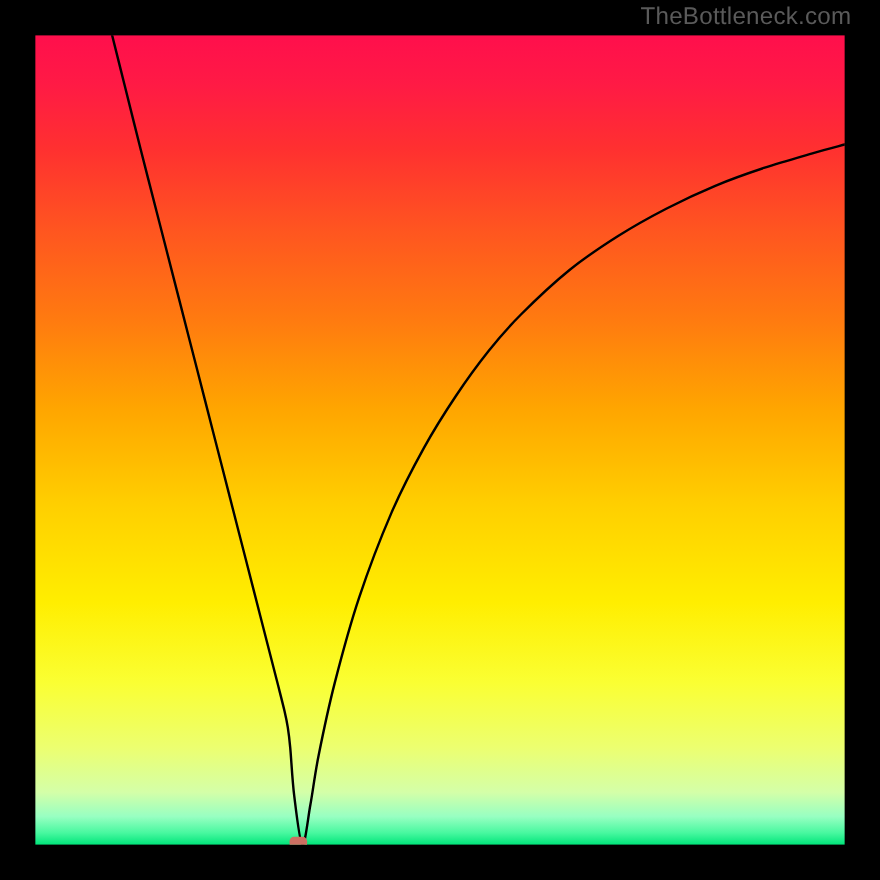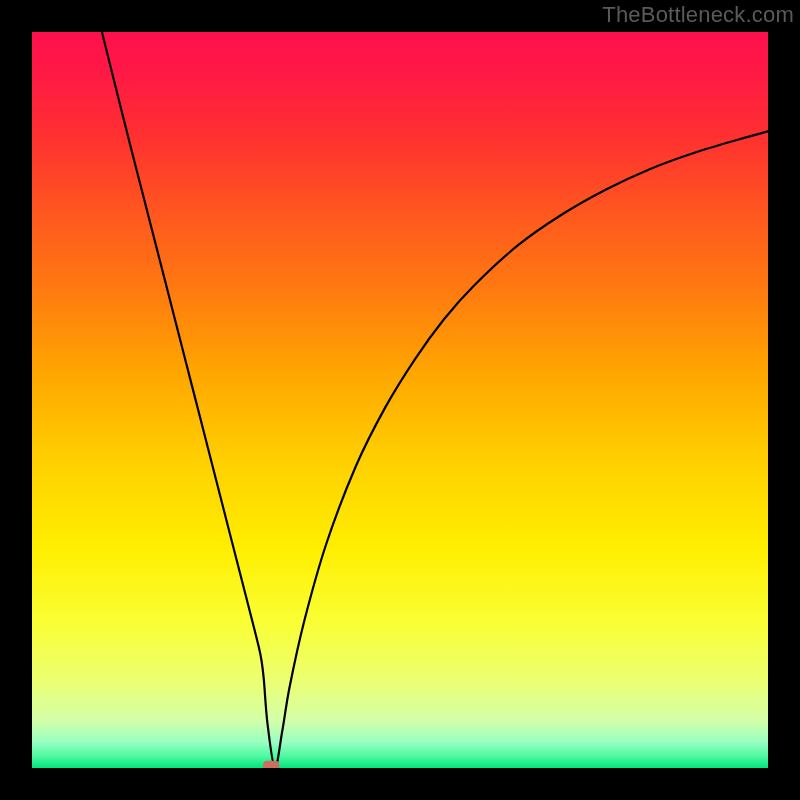--- a/index.html
+++ b/index.html
@@ -13,21 +13,21 @@
   }
   .outer {
     position: relative;
     width: 800px;
     height: 800px;
     background: #000;
   }
   .watermark {
     position: absolute;
     top: 2px;
-    right: 6px;
+    right: 26px;
     color: #5a5a5a;
     font-size: 22px;
     font-weight: 500;
     letter-spacing: 0.2px;
     z-index: 10;
   }
   .plot-area {
     position: absolute;
     left: 32px;
     top: 32px;

